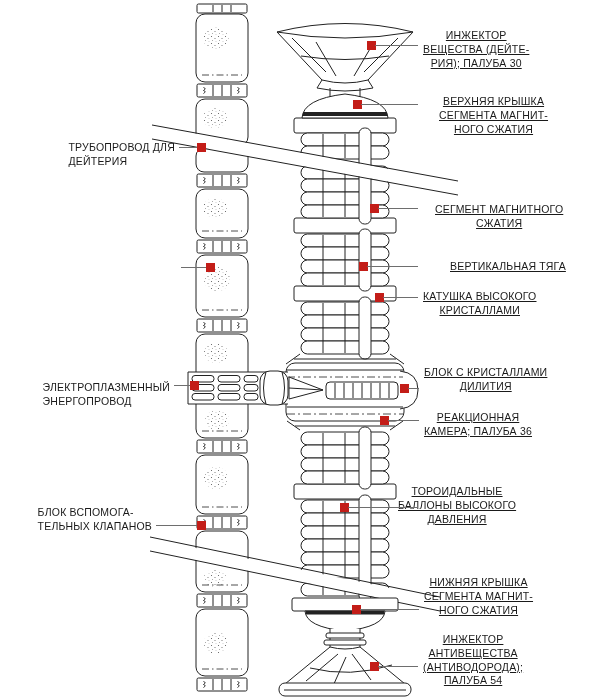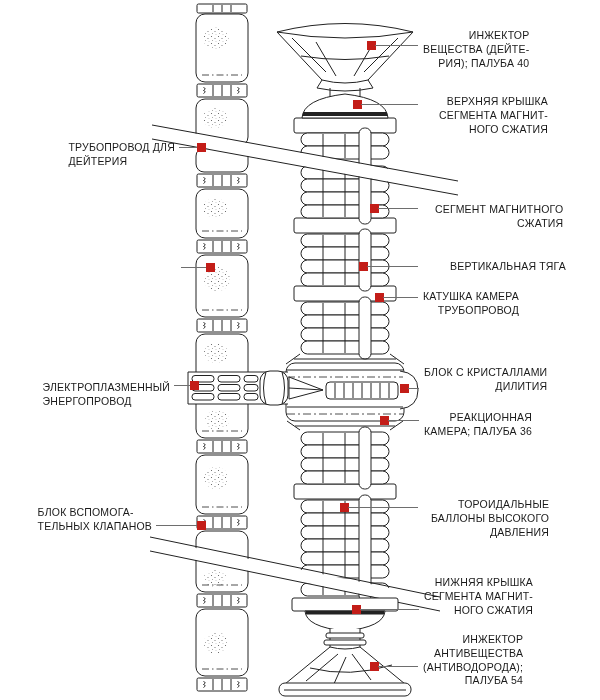--- a/index.html
+++ b/index.html
@@ -2,21 +2,21 @@
 <html><head>
 <meta charset="utf-8">
 <style>
   html,body{margin:0;padding:0;background:#fff;}
   #stage{position:relative;width:600px;height:700px;background:#fff;overflow:hidden;
          font-family:"Liberation Sans","DejaVu Sans",sans-serif;}
   #art{position:absolute;left:0;top:0;}
   #callout-layer{position:absolute;left:0;top:0;width:600px;height:700px;}
   .callout{position:absolute;font-size:10.5px;line-height:13.8px;color:#1a1a1a;
            letter-spacing:.2px;white-space:nowrap;}
-  .callout.right{text-align:right;}
+  .callout.right{text-align:center;text-decoration:underline;}
   .callout.left{text-align:left;}
   .marker{position:absolute;width:9px;height:9px;}
   .leader{position:absolute;height:1px;background:#6e6e6e;}
 </style>
 </head>
 <body>
 
 <div id="stage">
 
 <svg id="art" width="600" height="700" viewBox="0 0 600 700">
@@ -210,21 +210,21 @@
       </g>
     </g>
 
   </g>
 </svg>
 
 <div id="callout-layer">
       <div class="callout right" style="top: 29px; left: 423px;">
         <div>ИНЖЕКТОР</div>
         <div>ВЕЩЕСТВА (ДЕЙТЕ-</div>
-        <div>РИЯ); ПАЛУБА 40</div>
+        <div>РИЯ); ПАЛУБА 30</div>
       </div>
       <div class="marker" style="left: 366.5px; top: 40.5px; background: rgb(195, 29, 24);"></div>
       <div class="leader" style="left: 375px; width: 43px; top: 45px; background: rgb(110, 110, 110);"></div>
       <div class="callout right" style="top: 95px; left: 439px;">
         <div>ВЕРХНЯЯ КРЫШКА</div>
         <div>СЕГМЕНТА МАГНИТ-</div>
         <div>НОГО СЖАТИЯ</div>
       </div>
       <div class="marker" style="left: 352.5px; top: 99.5px; background: rgb(195, 29, 24);"></div>
       <div class="leader" style="left: 361px; width: 57px; top: 104px; background: rgb(110, 110, 110);"></div>
@@ -233,38 +233,38 @@
         <div>СЖАТИЯ</div>
       </div>
       <div class="marker" style="left: 369.5px; top: 203.5px; background: rgb(195, 29, 24);"></div>
       <div class="leader" style="left: 378px; width: 40px; top: 208px; background: rgb(110, 110, 110);"></div>
       <div class="callout right" style="top: 260px; left: 423px; padding-left: 27px;">
         <div>ВЕРТИКАЛЬНАЯ ТЯГА</div>
       </div>
       <div class="marker" style="left: 358.5px; top: 261.5px; background: rgb(195, 29, 24);"></div>
       <div class="leader" style="left: 367px; width: 51px; top: 266px; background: rgb(110, 110, 110);"></div>
       <div class="callout right" style="top: 290px; left: 423px;">
-        <div>КАТУШКА КАМЕРА</div>
-        <div>ТРУБОПРОВОД</div>
+        <div>КАТУШКА ВЫСОКОГО</div>
+        <div>КРИСТАЛЛАМИ</div>
       </div>
       <div class="marker" style="left: 374.5px; top: 292.5px; background: rgb(195, 29, 24);"></div>
       <div class="leader" style="left: 383px; width: 35px; top: 297px; background: rgb(110, 110, 110);"></div>
       <div class="callout right" style="top: 366px; left: 424px;">
         <div>БЛОК С КРИСТАЛЛАМИ</div>
         <div>ДИЛИТИЯ</div>
       </div>
       <div class="marker" style="left: 399.5px; top: 383.5px; background: rgb(195, 29, 24);"></div>
       <div class="leader" style="left: 408px; width: 11px; top: 388px; background: rgb(110, 110, 110);"></div>
       <div class="callout right" style="top: 411px; left: 424px;">
         <div>РЕАКЦИОННАЯ</div>
         <div>КАМЕРА; ПАЛУБА 36</div>
       </div>
       <div class="marker" style="left: 379.5px; top: 415.5px; background: rgb(195, 29, 24);"></div>
       <div class="leader" style="left: 388px; width: 31px; top: 420px; background: rgb(110, 110, 110);"></div>
-      <div class="callout right" style="top: 485px; left: 431px; margin-top: 13px;">
+      <div class="callout right" style="top: 485px; left: 398px;">
         <div>ТОРОИДАЛЬНЫЕ</div>
         <div>БАЛЛОНЫ ВЫСОКОГО</div>
         <div>ДАВЛЕНИЯ</div>
       </div>
       <div class="marker" style="left: 339.5px; top: 502.5px; background: rgb(195, 29, 24);"></div>
       <div class="leader" style="left: 348px; width: 70px; top: 507px; background: rgb(110, 110, 110);"></div>
       <div class="callout right" style="top: 576px; left: 424px;">
         <div>НИЖНЯЯ КРЫШКА</div>
         <div>СЕГМЕНТА МАГНИТ-</div>
         <div>НОГО СЖАТИЯ</div>

